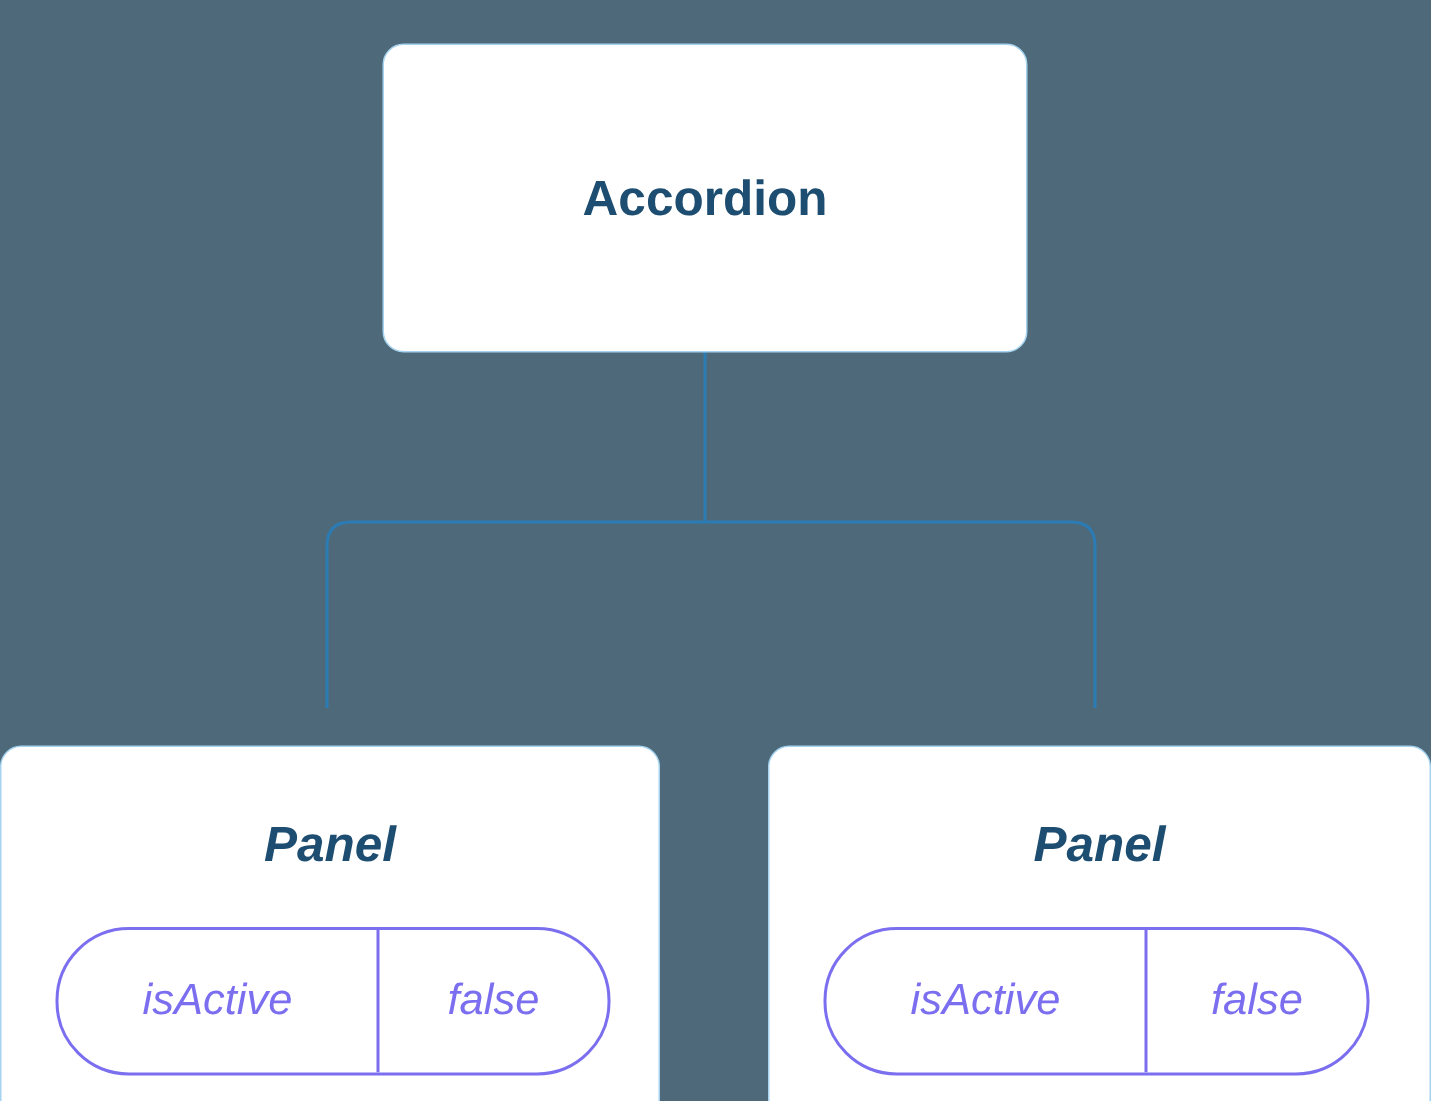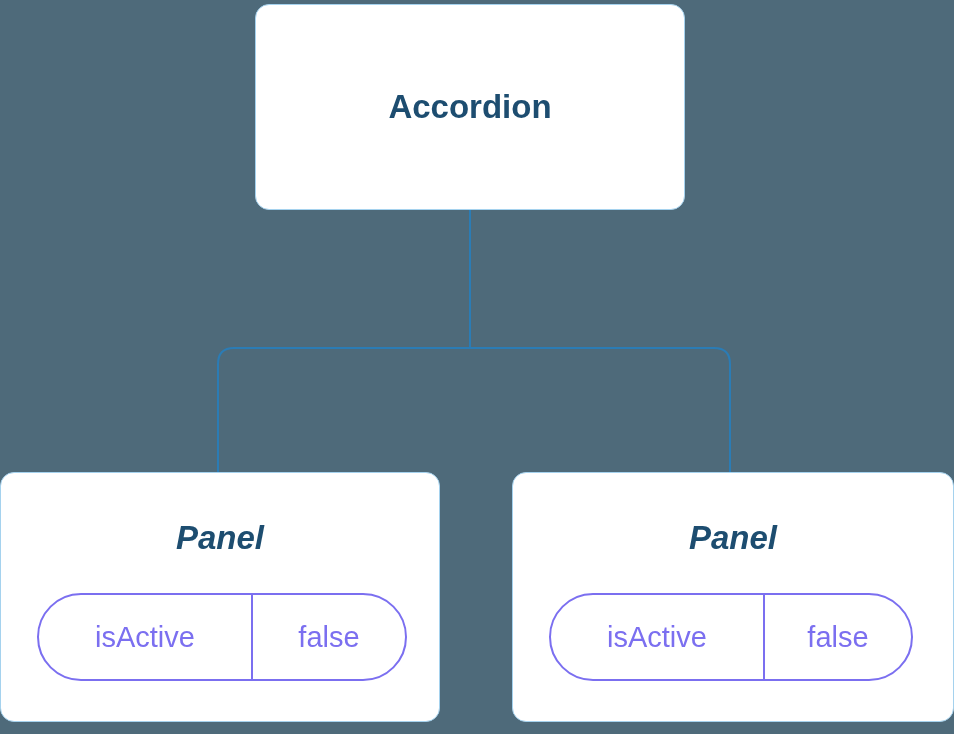--- a/index.html
+++ b/index.html
@@ -21,20 +21,21 @@
     width: 954px;
     height: 734px;
     pointer-events: none;
   }
   .node {
     position: absolute;
     background: #ffffff;
     border: 1px solid #a5d2ee;
     border-radius: 14px;
     box-sizing: border-box;
+    margin-top: 25px;
   }
   .node-root {
     left: 255px;
     top: 4px;
     width: 430px;
     height: 206px;
     display: flex;
     align-items: center;
     justify-content: center;
   }
@@ -54,27 +55,28 @@
   .panel-title {
     margin-top: 46px;
     text-align: center;
     font-style: italic;
   }
   .state-pill {
     position: absolute;
     left: 36px;
     top: 120px;
     width: 370px;
-    height: 88px;
+    height: 99px;
     border: 2px solid #7b6ff0;
     border-radius: 49px;
     box-sizing: border-box;
     display: flex;
     align-items: stretch;
     overflow: hidden;
+    font-style: italic;
   }
   .panel-right .state-pill { width: 364px; }
   .state-key, .state-value {
     display: flex;
     align-items: center;
     justify-content: center;
     color: #7b6ff0;
     font-size: 29px;
     font-weight: 400;
   }

